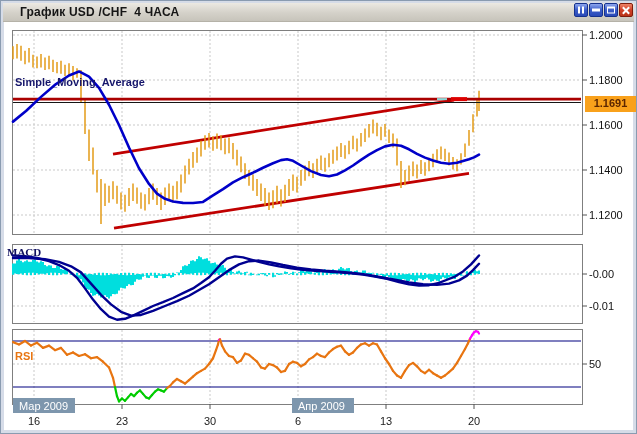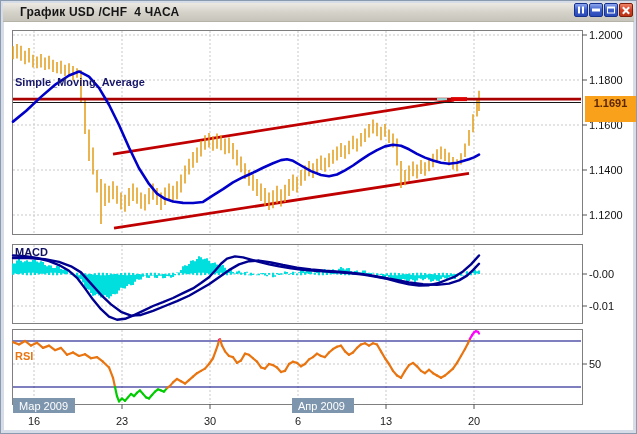--- a/index.html
+++ b/index.html
@@ -34,24 +34,24 @@
   .g-max{width:8px;height:7px;border:1px solid #fff;border-top:2px solid #fff;}
   .g-close{width:9px;height:9px;}
   .g-close:before,.g-close:after{
     content:"";position:absolute;left:0;top:4px;width:9px;height:2px;background:#fff;
   }
   .g-close:before{transform:rotate(45deg);}
   .g-close:after{transform:rotate(-45deg);}
   svg.chart{position:absolute;left:0;top:0;}
   .panel-label{position:absolute;font-size:11px;font-weight:bold;line-height:11px;}
   #smaLabel{left:14px;top:32px;color:#16166b;margin-top:44px;}
-  #macdLabel{left:14px;top:246px;color:#101060;}
+  #macdLabel{left:6px;top:246px;color:#101060;font-family:Liberation Serif, serif;}
   #rsiLabel{left:14px;top:350px;color:#e87511;}
   .price-tag{
-    position:absolute;left:584px;top:95px;width:51px;height:26px;
+    position:absolute;left:584px;top:95px;width:51px;height:16px;
     background:#f9a11b;color:#5c2600;font-size:11px;line-height:14px;
     text-align:center;font-weight:bold;
   }
 </style>
 </head>
 <body>
 
 <div class="window">
   <svg class="chart" id="svg" width="637" height="434">
       <rect x="11" y="29" width="570" height="204" fill="#ffffff" stroke="#7f7f7f" stroke-width="1" shape-rendering="crispEdges"></rect>

